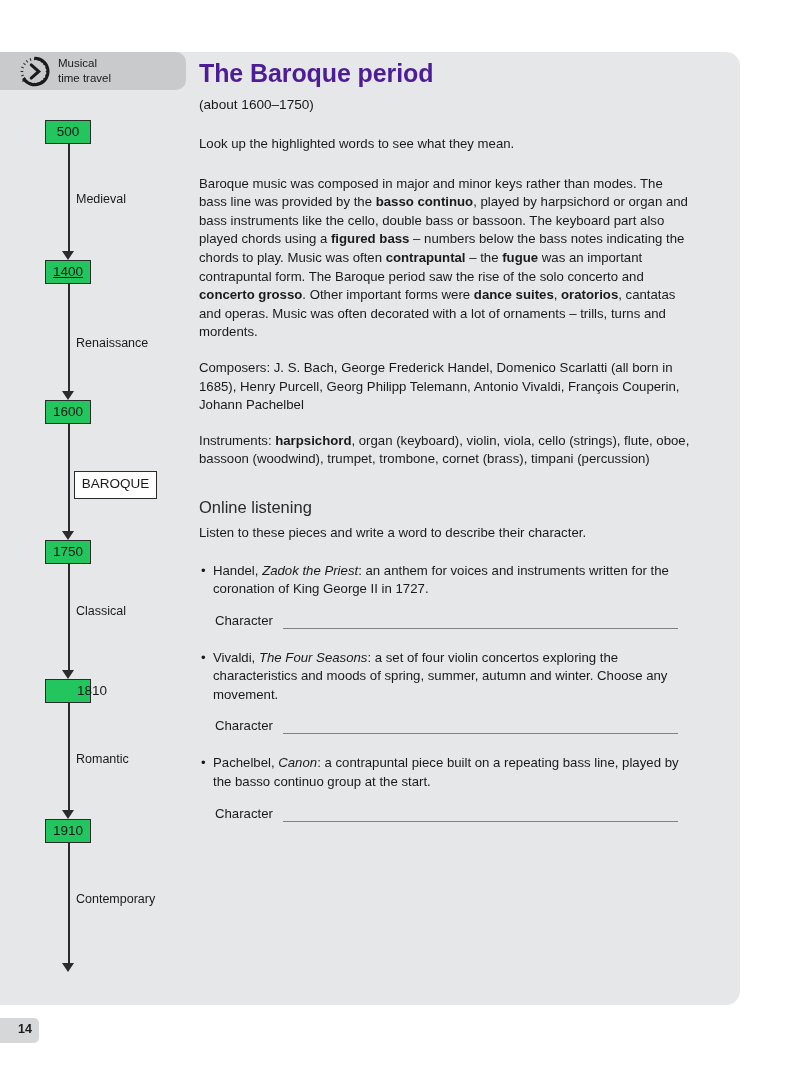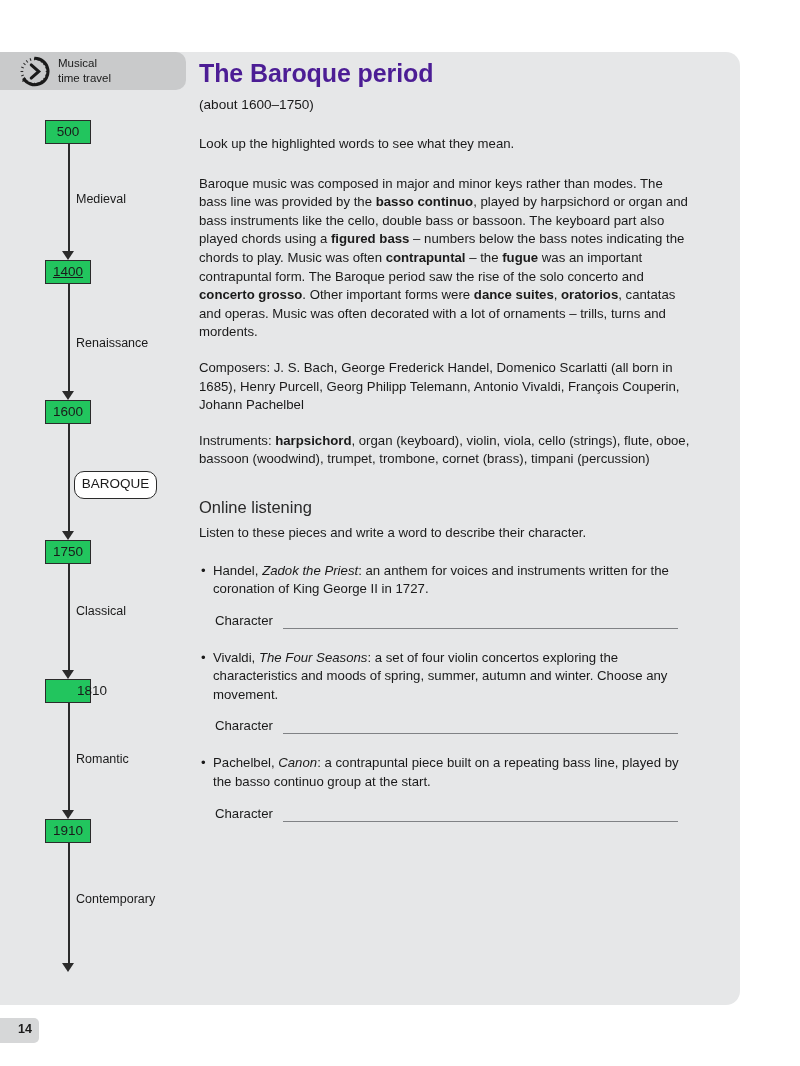--- a/index.html
+++ b/index.html
@@ -267,21 +267,21 @@
     <div class="tl-axis" style="top: 651px; height: 108px;"></div>
     <div class="tl-arrow" style="top: 758px;"></div>
     <div class="tl-axis" style="top: 791px; height: 121px;"></div>
     <div class="tl-arrow" style="top: 911px;"></div>
     <div class="tl-node" style="top: 68px; left: 45px; width: 46px;">500</div>
     <div class="tl-node" style="top: 208px; left: 45px; width: 46px; text-decoration: underline;">1400</div>
     <div class="tl-node" style="top: 348px; left: 45px; width: 46px;">1600</div>
     <div class="tl-node" style="top: 488px; left: 45px; width: 46px;">1750</div>
     <div class="tl-node" style="top: 627px; left: 45px; width: 46px; padding-left: 31px;">1810</div>
     <div class="tl-node" style="top: 767px; left: 45px; width: 46px;">1910</div>
-    <div id="tl-baroque" style="top: 419px; left: 74px; width: 83px; border-radius: 10px;">BAROQUE</div>
+    <div id="tl-baroque" style="top: 419px; left: 74px; width: 83px;">BAROQUE</div>
     <div class="tl-era" style="top: 140px; left: 76px;">Medieval</div>
     <div class="tl-era" style="top: 284px; left: 76px;">Renaissance</div>
     <div class="tl-era" style="top: 552px; left: 76px;">Classical</div>
     <div class="tl-era" style="top: 700px; left: 76px;">Romantic</div>
     <div class="tl-era" style="top: 840px; left: 76px;">Contemporary</div>
   </div>
 
 <div id="content">
   <h1 id="page-title">The Baroque period</h1>
   <div id="page-subtitle">(about 1600–1750)</div>

